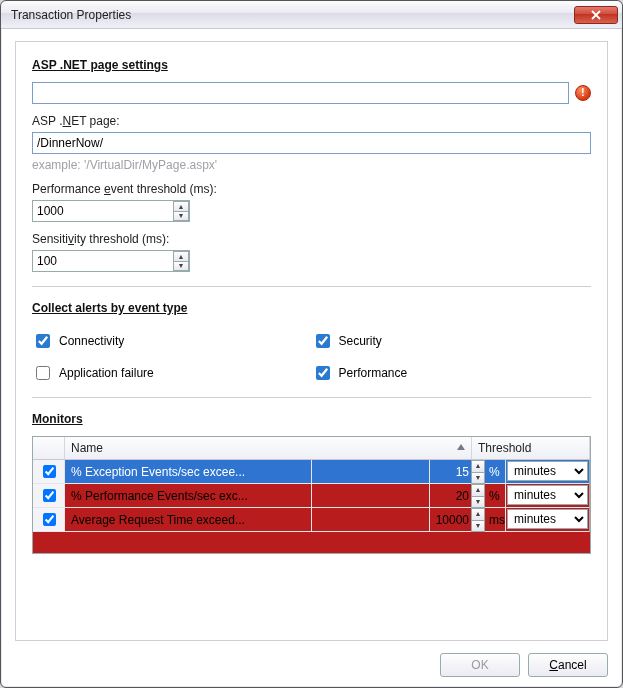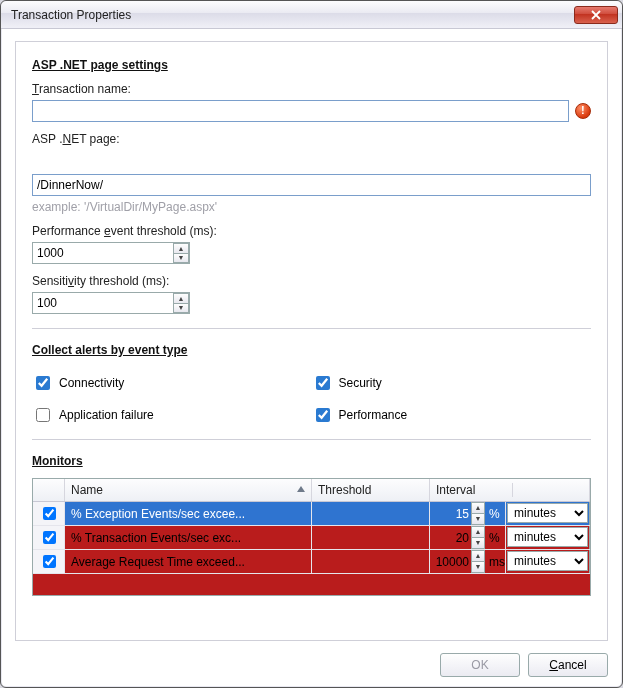--- a/index.html
+++ b/index.html
@@ -101,21 +101,21 @@
     border-bottom:6px solid #6f7a8a; }
 
   .grow { display:flex; align-items:stretch; border-bottom:1px solid #e5e5ec; height:24px; }
   .grow.sel { background:#2f74d0; color:#fff; }
   .gc { display:flex; align-items:center; padding:0 4px; border-right:1px solid #e5e5ec; }
   .gc.chk { width:32px; justify-content:center; background:#f4f4f8; }
   .grow.sel .gc.chk { background:#f4f4f8; color:#000; }
   .gc.name { flex:1; padding-left:6px; overflow:hidden; white-space:nowrap; text-overflow:ellipsis; }
   .gc.th { width:118px; padding:0; }
   .gc.iv { width:160px; padding:0; }
-  .cell-spin { display:flex; width:100%; height:100%; }
+  .cell-spin { display:flex; width:100%; height:100%;align-items:center; }
   .cell-spin input {
     flex:1; border:none; background:transparent; text-align:right; padding:0 2px;
     font-size:12px; color:inherit; outline:none;
   }
   .cell-spin .sbtn { display:flex; flex-direction:column; }
   .cell-spin .sbtn button{
     width:14px; height:12px; border:1px solid #9aa; background:linear-gradient(#fefefe,#e6e6ee);
     font-size:7px; padding:0; line-height:8px; color:#444; cursor:pointer;
   }
   .cell-spin .sbtn button:first-child{border-bottom:none;}
@@ -149,32 +149,29 @@
       <svg viewBox="0 0 10 10">
         <path d="M1 1 L9 9 M9 1 L1 9" stroke="#fff" stroke-width="1.8" fill="none"></path>
       </svg>
     </div>
   </div>
 
   <div class="content">
 
     <div class="section-title">ASP .NET page settings</div>
 
-    <div class="field-label">
-      <span class="u">T</span><span>ransaction name:</span>
-    </div>
     <div class="text-row">
       <input class="text-input" type="text" value="" style="">
       <div class="error-icon"></div>
     </div>
 
     <div class="field-label">
       <span>ASP .</span><span class="u">N</span><span>ET page:</span>
     </div>
-    <input class="text-input" type="text" style="width: 100%; margin-top: 24px;" value="/DinnerNow/">
+    <input class="text-input" type="text" style="width: 100%;" value="/DinnerNow/">
     <div class="hint">example: '/VirtualDir/MyPage.aspx'</div>
 
     <div class="field-label">
       <span>Performance </span><span class="u">e</span><span>vent threshold (ms):</span>
     </div>
     <div class="spin-wrap">
       <input type="text" value="1000" style="">
       <div class="spin-btns">
         <button>▲</button>
         <button>▼</button>
@@ -219,24 +216,20 @@
     <div class="section-title">Monitors</div>
 
     <div class="grid">
       <div class="ghead">
         <div class="gh chk"></div>
         <div class="gh name">
           <span>Name</span>
           <span class="sort-arrow"></span>
         </div>
         <div class="gh th">Threshold</div>
-        <div class="gh iv">
-          <div class="gh-num">Interval</div>
-          <div class="gh-unit"></div>
-        </div>
       </div>
       <div id="grid-body">
           <div class="grow sel">
             <div class="gc chk">
               <input type="checkbox" checked="" style="">
             </div>
             <div class="gc name">% Exception Events/sec excee...</div>
             <div class="gc th">
               <div class="cell-spin">
                 <input value="15" style="">
@@ -257,21 +250,21 @@
                   </div>
                 </div>
                 <select><option>seconds</option><option selected="">minutes</option><option>hours</option><option>days</option></select>
               </div>
             </div>
           </div>
           <div class="grow">
             <div class="gc chk">
               <input type="checkbox" checked="" style="">
             </div>
-            <div class="gc name">% Transaction Events/sec exc...</div>
+            <div class="gc name">% Performance Events/sec exc...</div>
             <div class="gc th">
               <div class="cell-spin">
                 <input value="20" style="">
                 <div class="sbtn">
                   <button>▲</button>
                   <button>▼</button>
                 </div>
                 <div class="unit">%</div>
               </div>
             </div>

